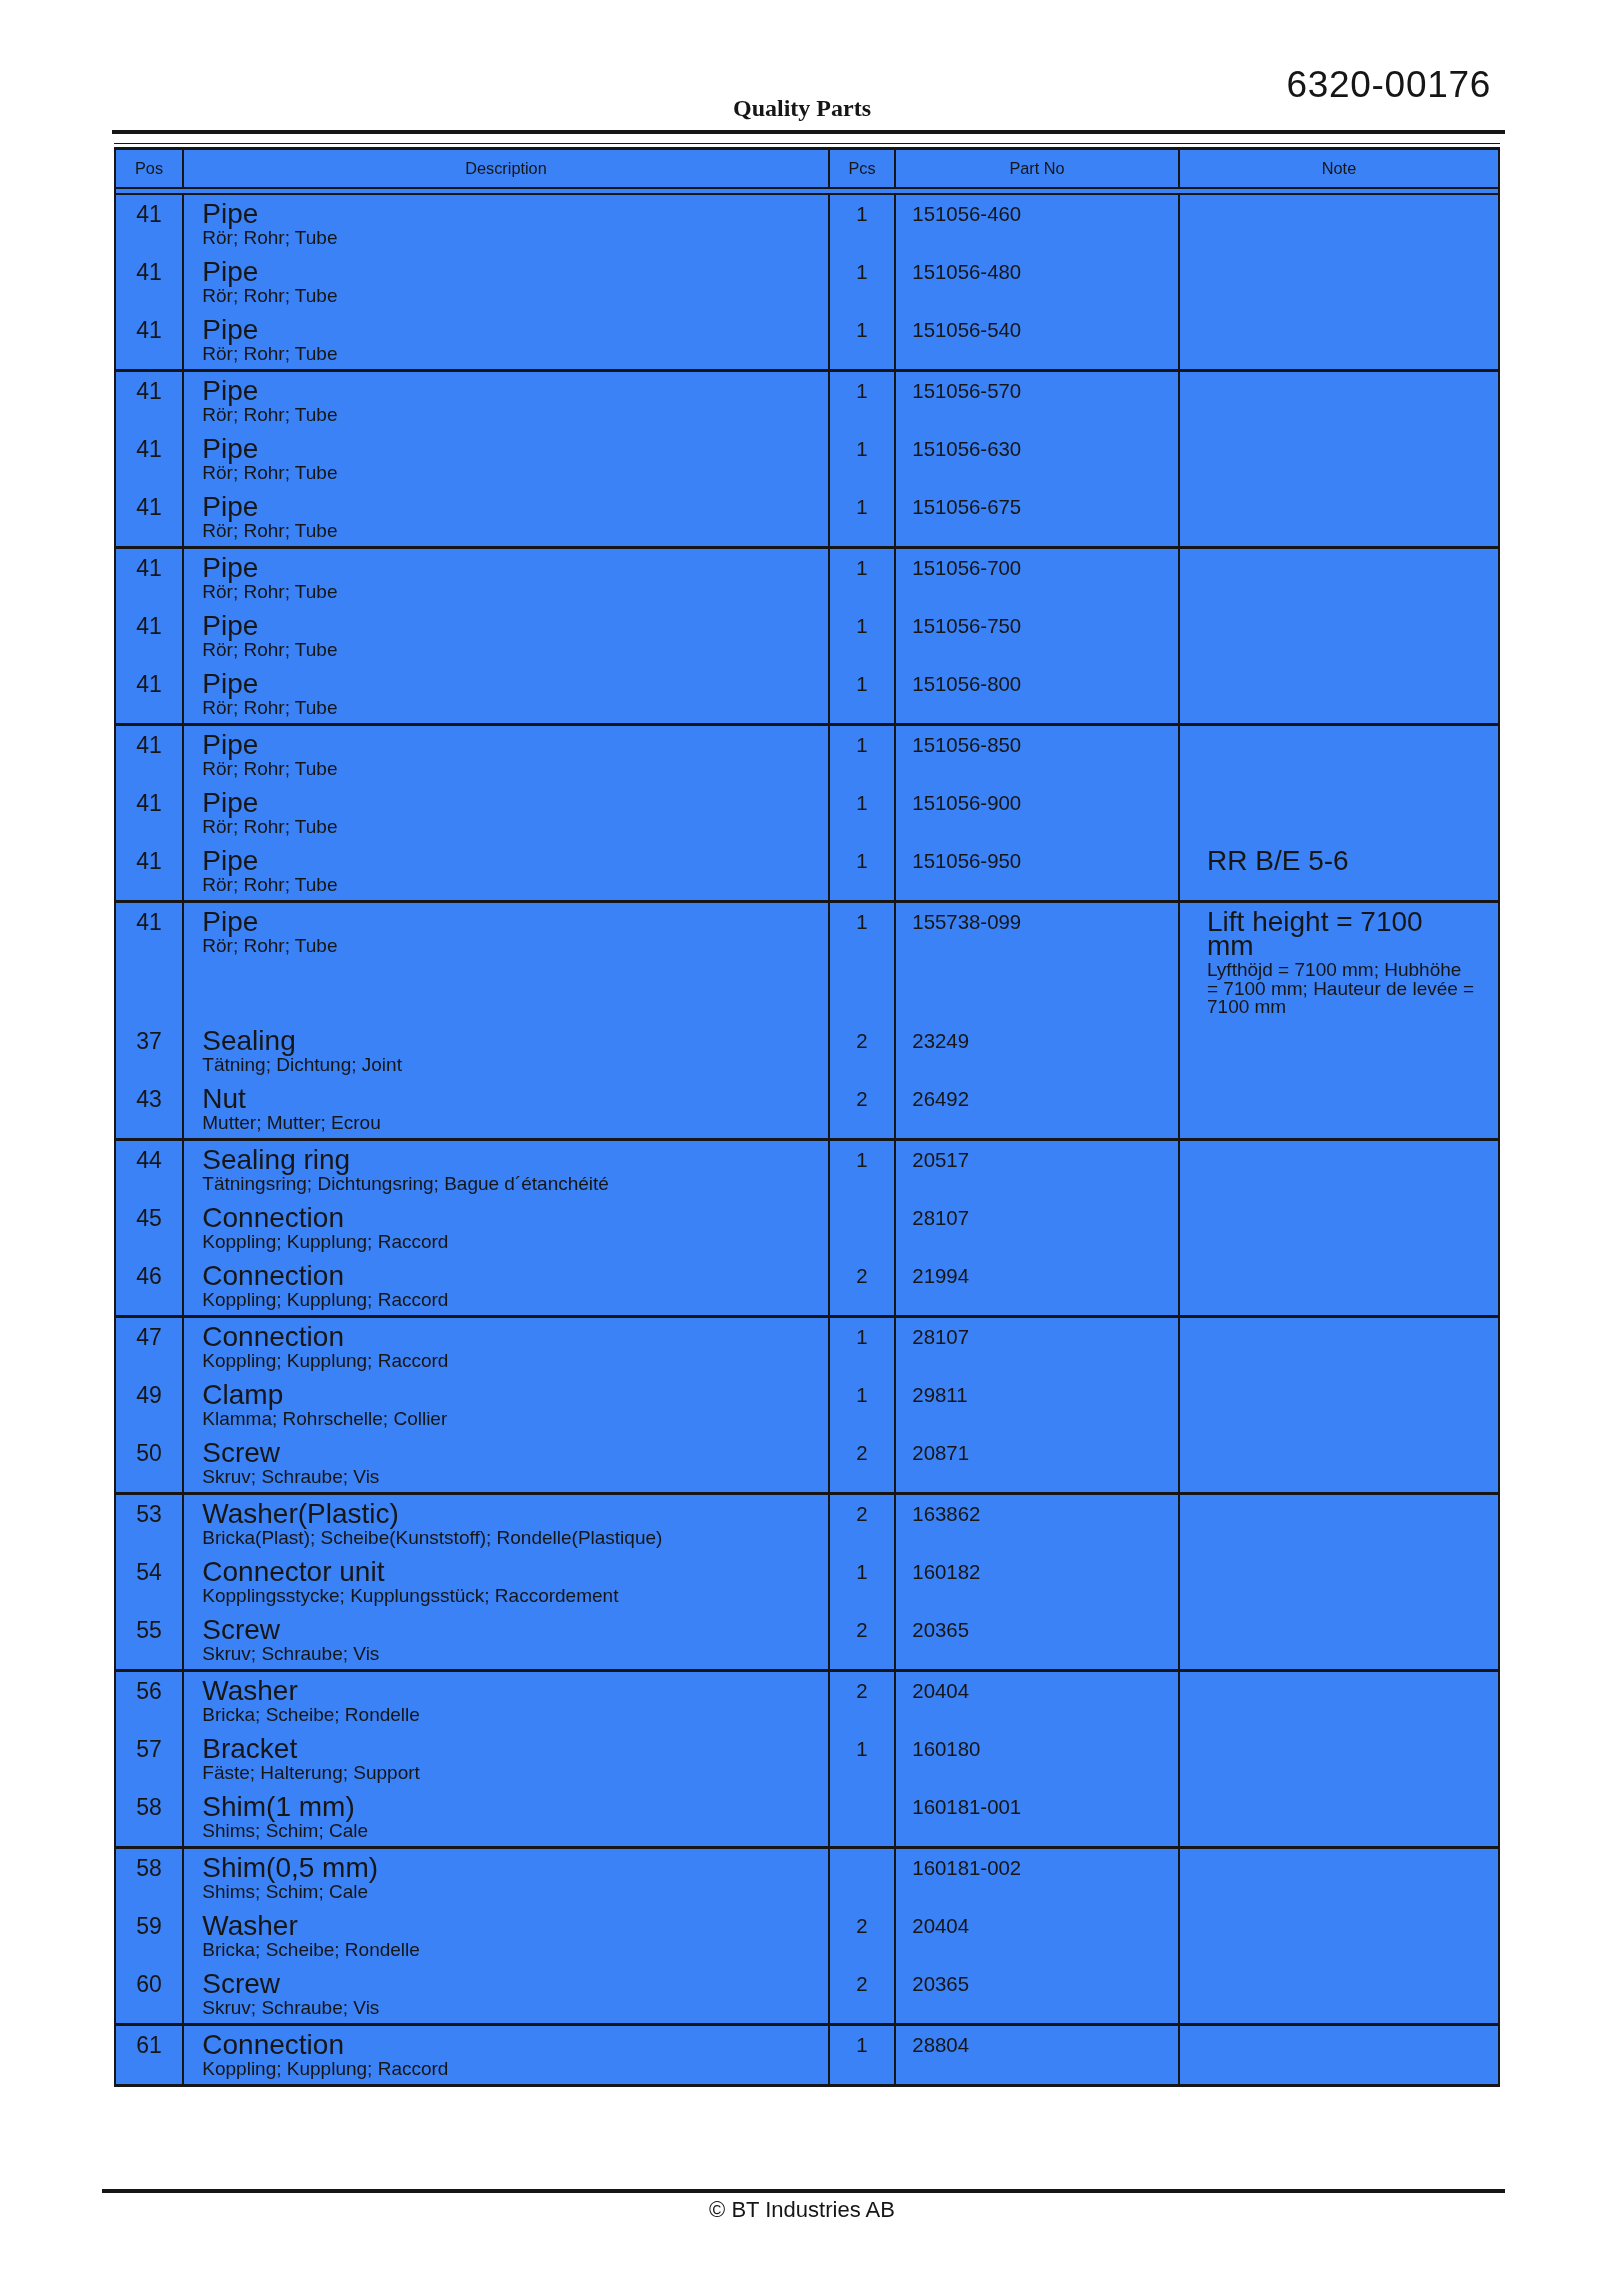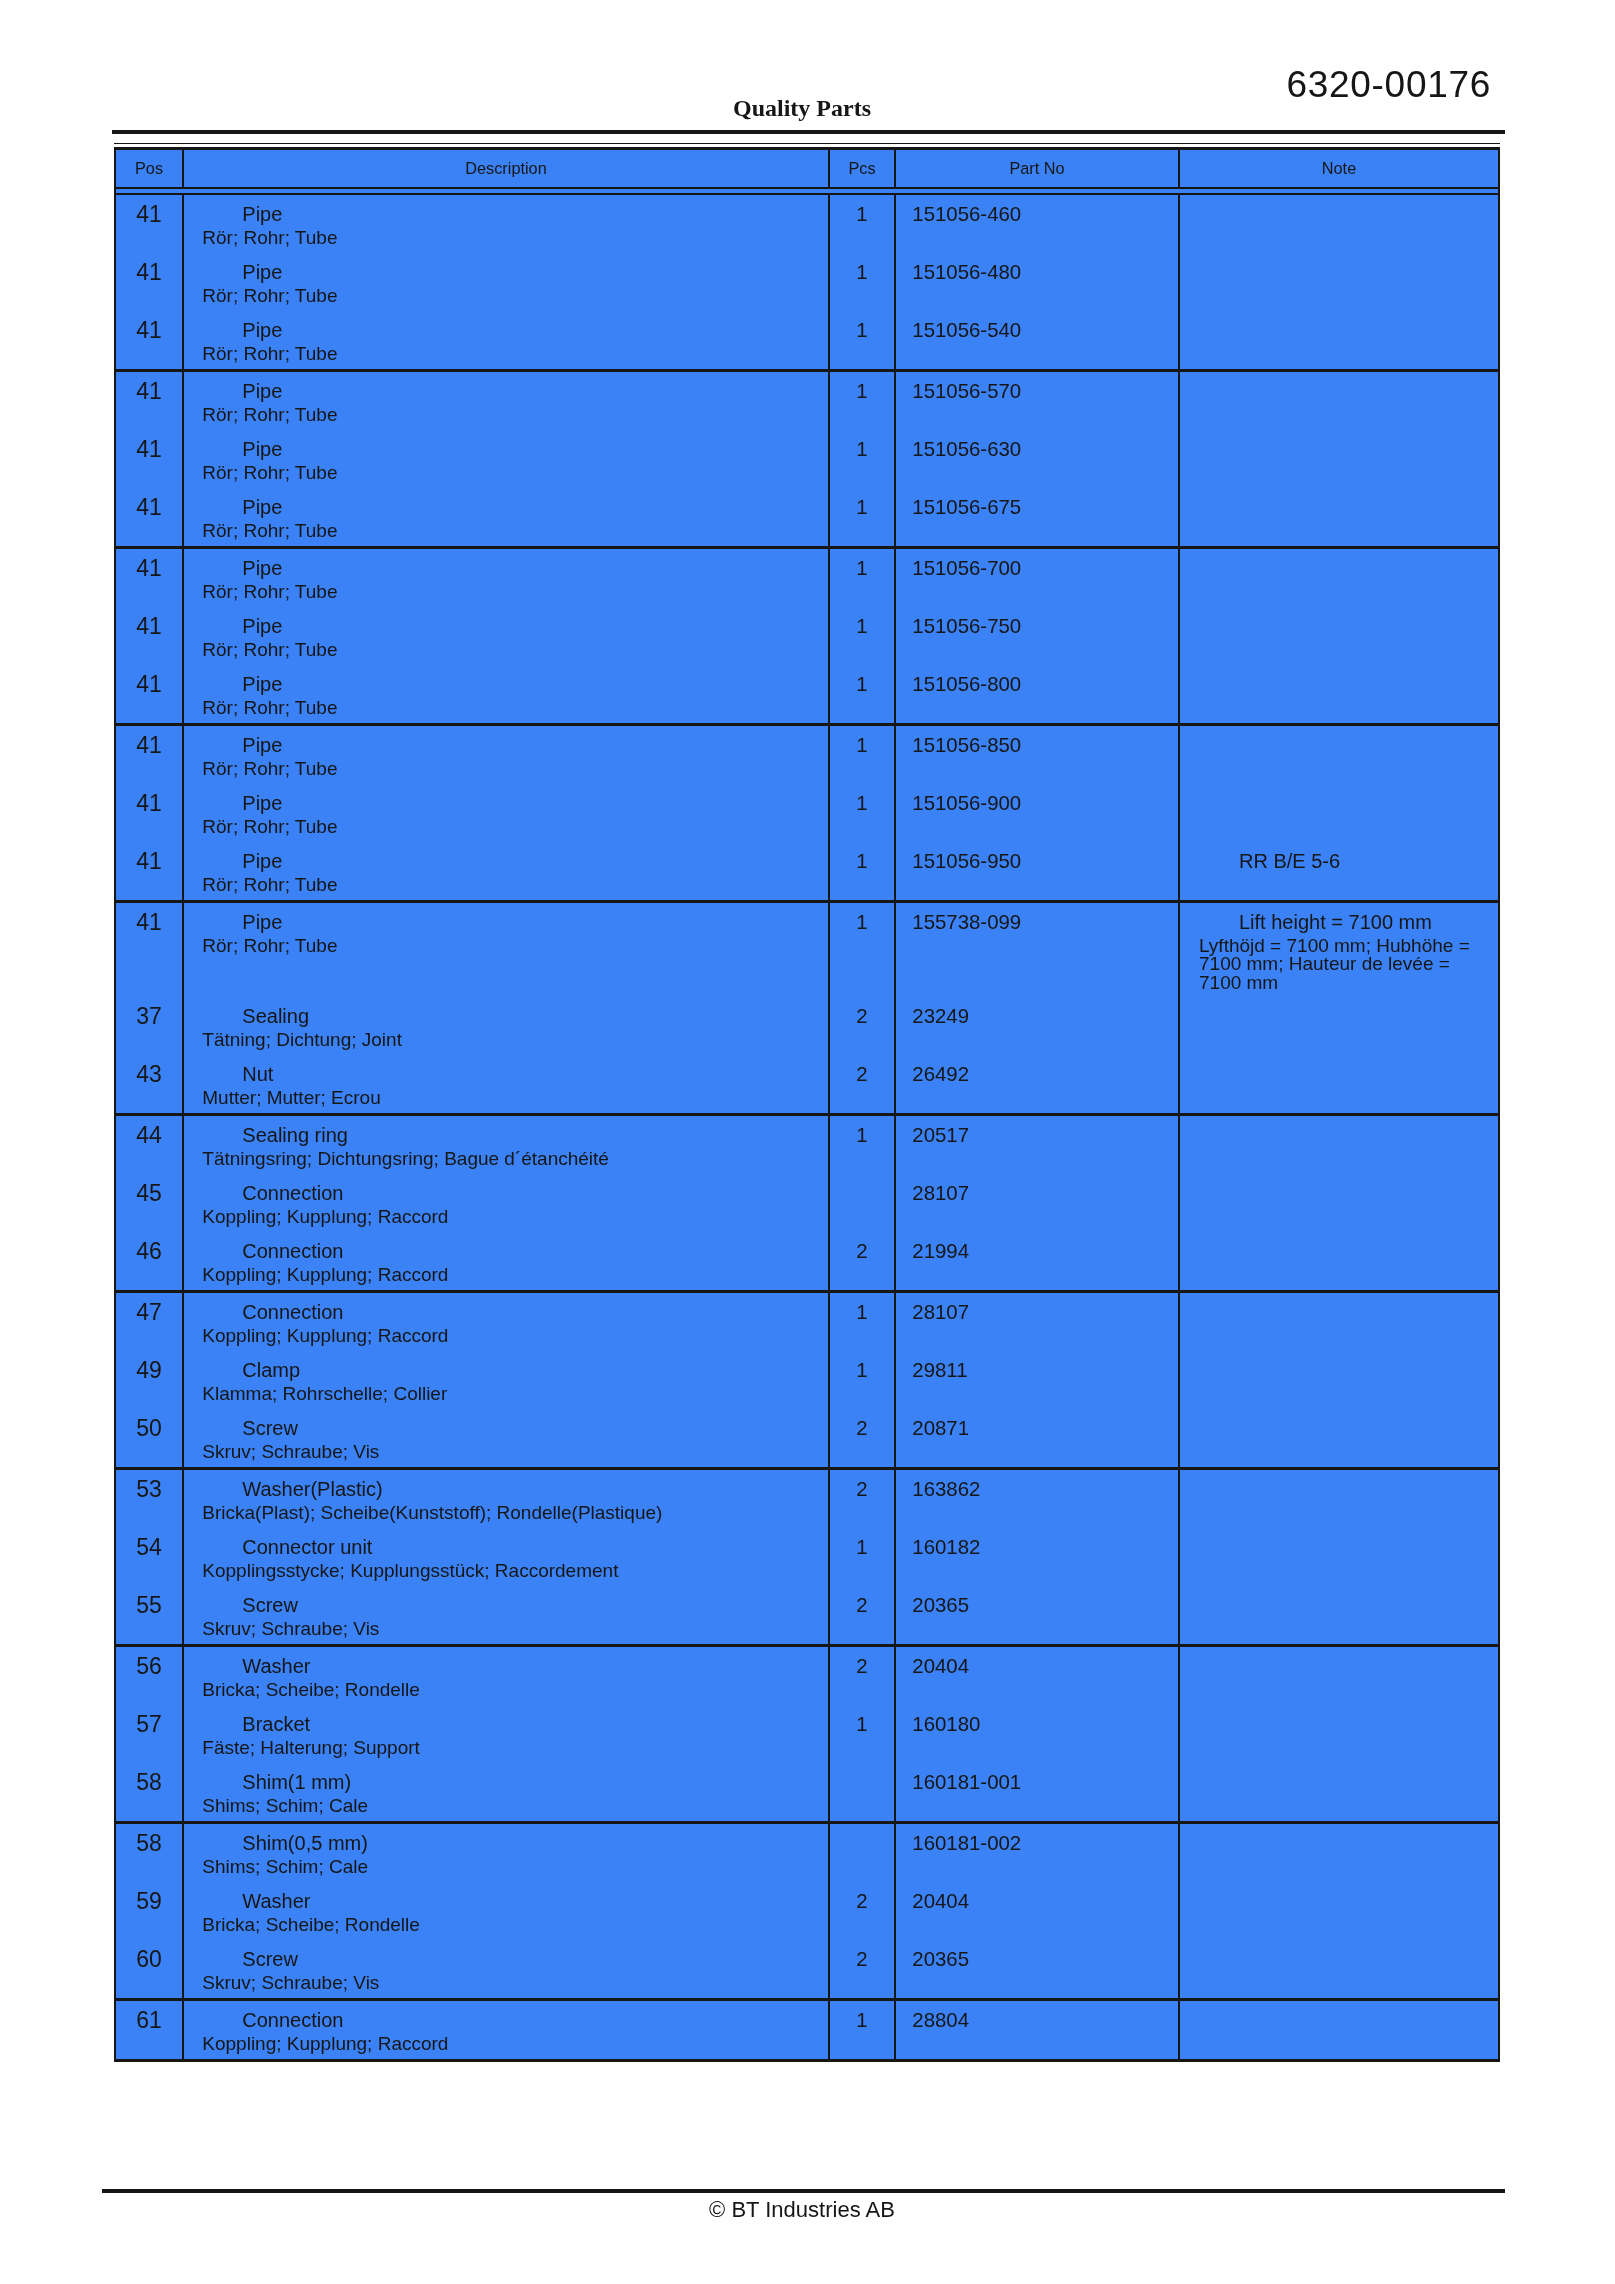--- a/index.html
+++ b/index.html
@@ -35,22 +35,22 @@
 
   .group { border-bottom:3.4px solid #161616; }
   .group:last-child { border-bottom:none; }
 
   .data-row { min-height:58px; }
   .data-row .cell { padding-top:6.8px; padding-bottom:5.4px; }
   .cell-pos   { text-align:center; font-size:23px; line-height:24.4px; }
   .cell-desc  { padding-left:18.3px; padding-right:16.3px; }
   .cell-pcs   { text-align:center; font-size:20.4px; line-height:24.4px; }
   .cell-partno{ padding-left:16.3px; font-size:20.4px; line-height:24.4px; white-space:nowrap; }
-  .cell-note  { padding-left:19px; padding-right:23px; }
-  .main-text  { font-size:20px; line-height:24.4px;margin-left:40px; }
+  .cell-note  { padding-left:27px; padding-right:23px; }
+  .main-text  { font-size:28px; line-height:24.4px; }
   .sub-text   { font-size:19px; line-height:18.3px; margin-top:2.7px; }
   .main-text:empty, .sub-text:empty { display:none; margin:0; }
 
   .footer-rule { position:absolute; top:2189px; left:102px; width:1403px; height:4.1px; background:#161616; }
   .footer-copyright {
     position:absolute; top:2198px; left:0; width:100%;
     text-align:center; font-size:22px; line-height:23px;
   }
 </style>
 </head>

